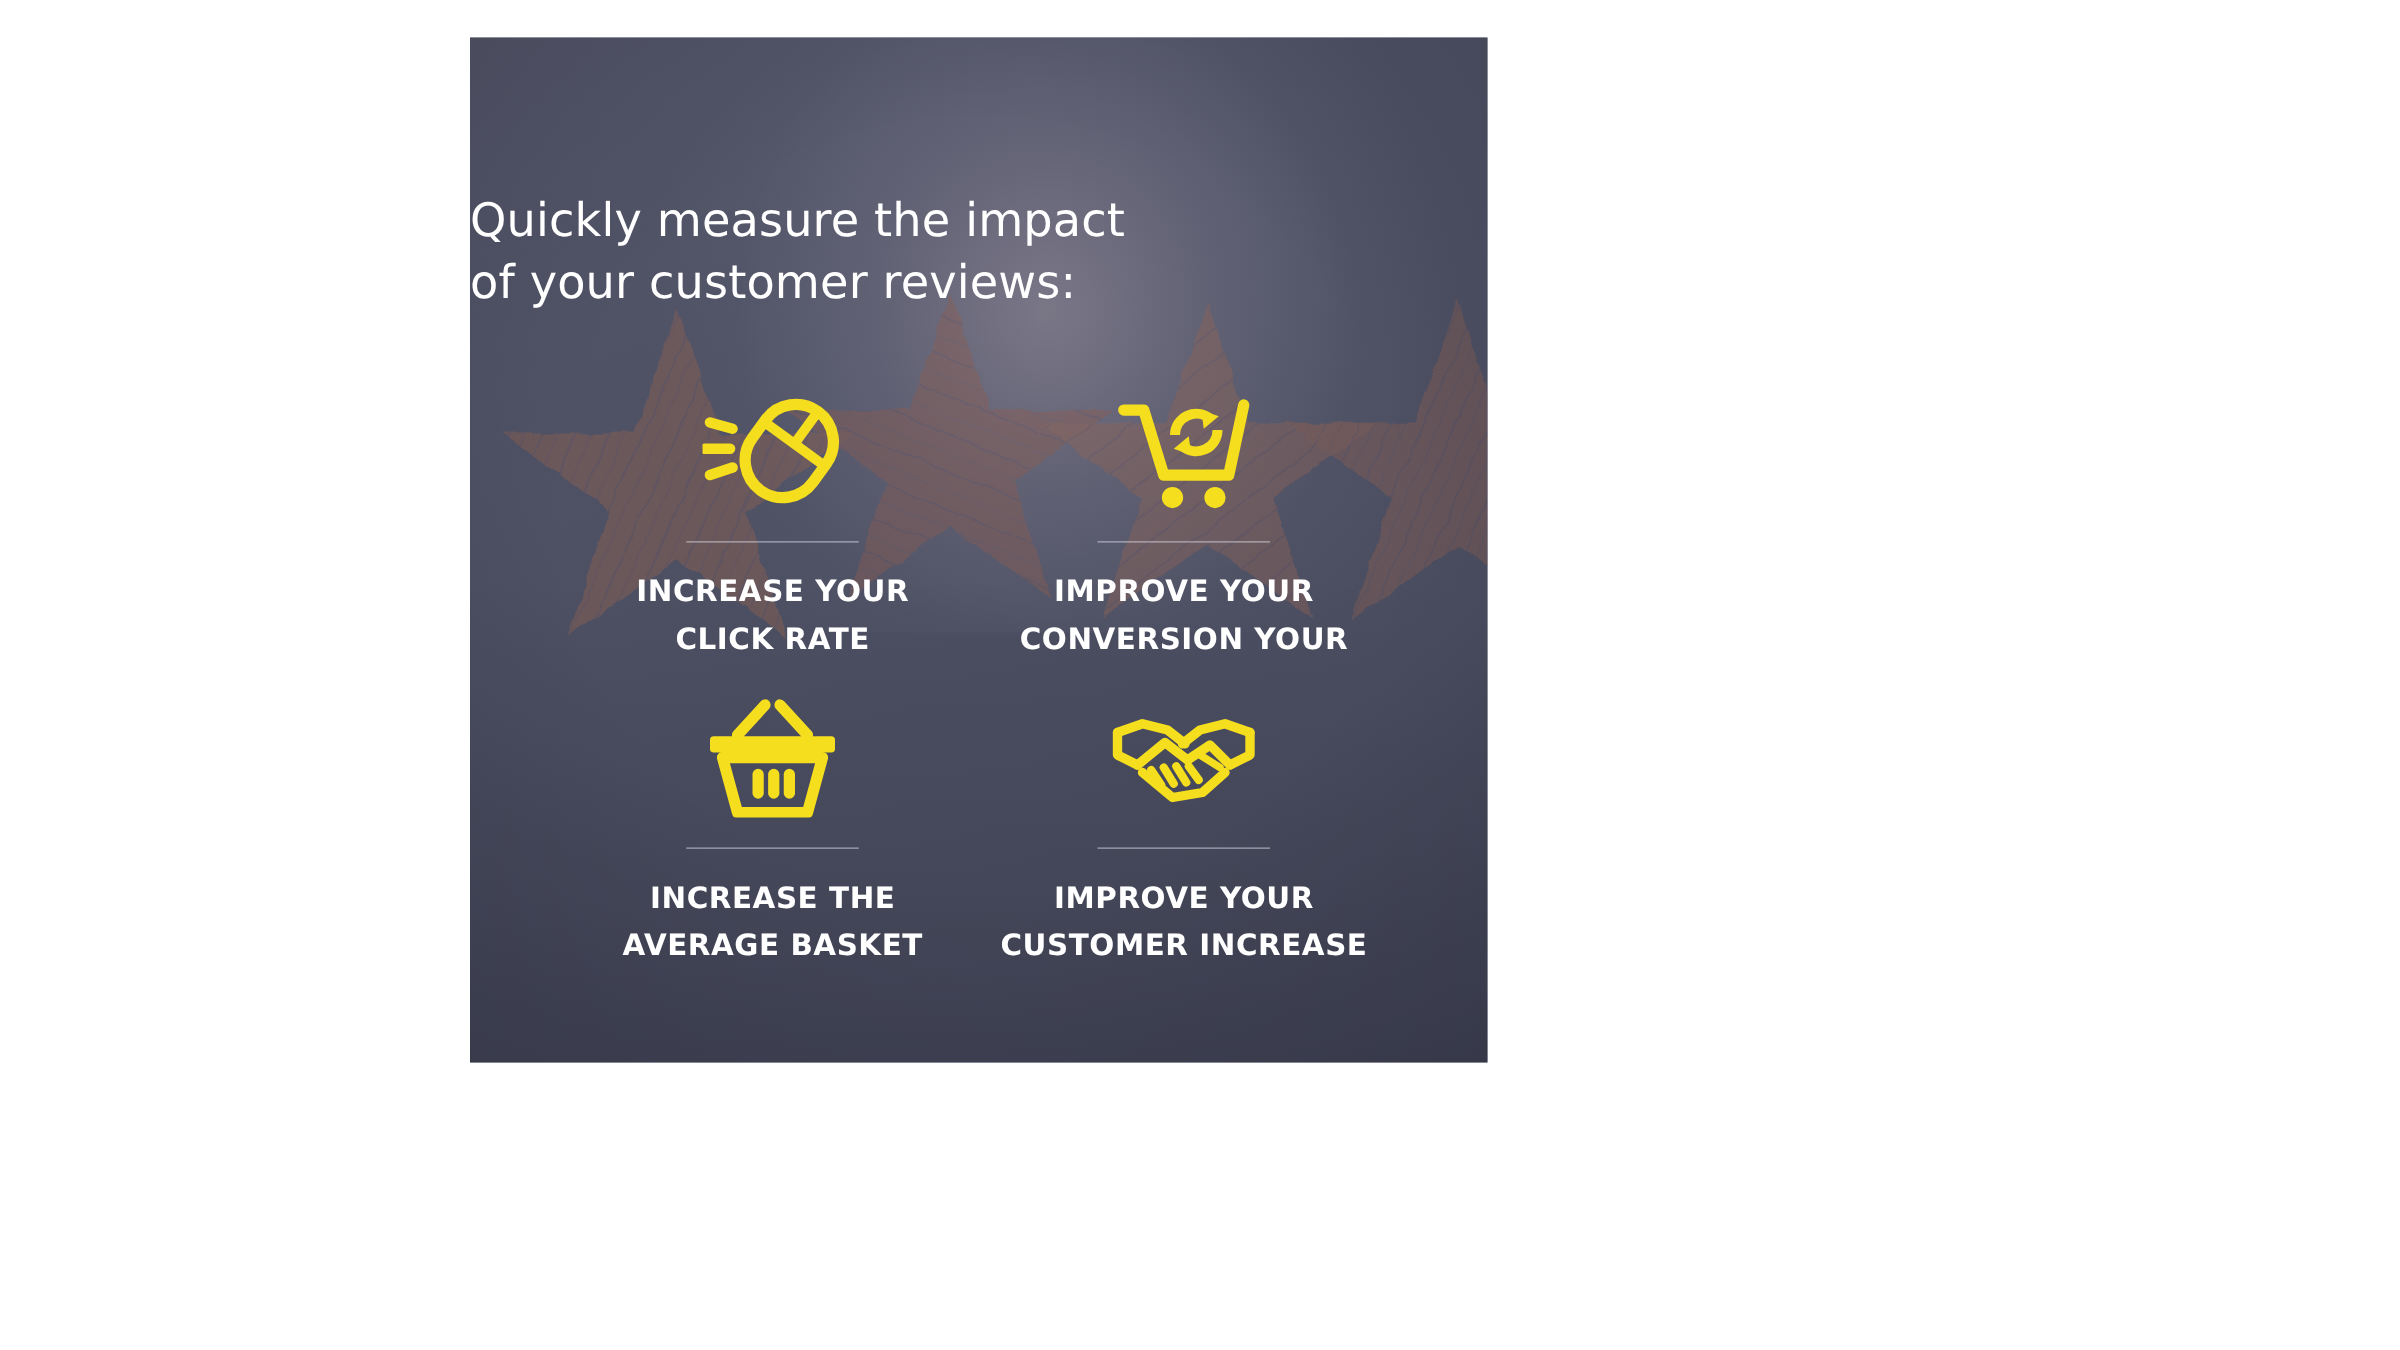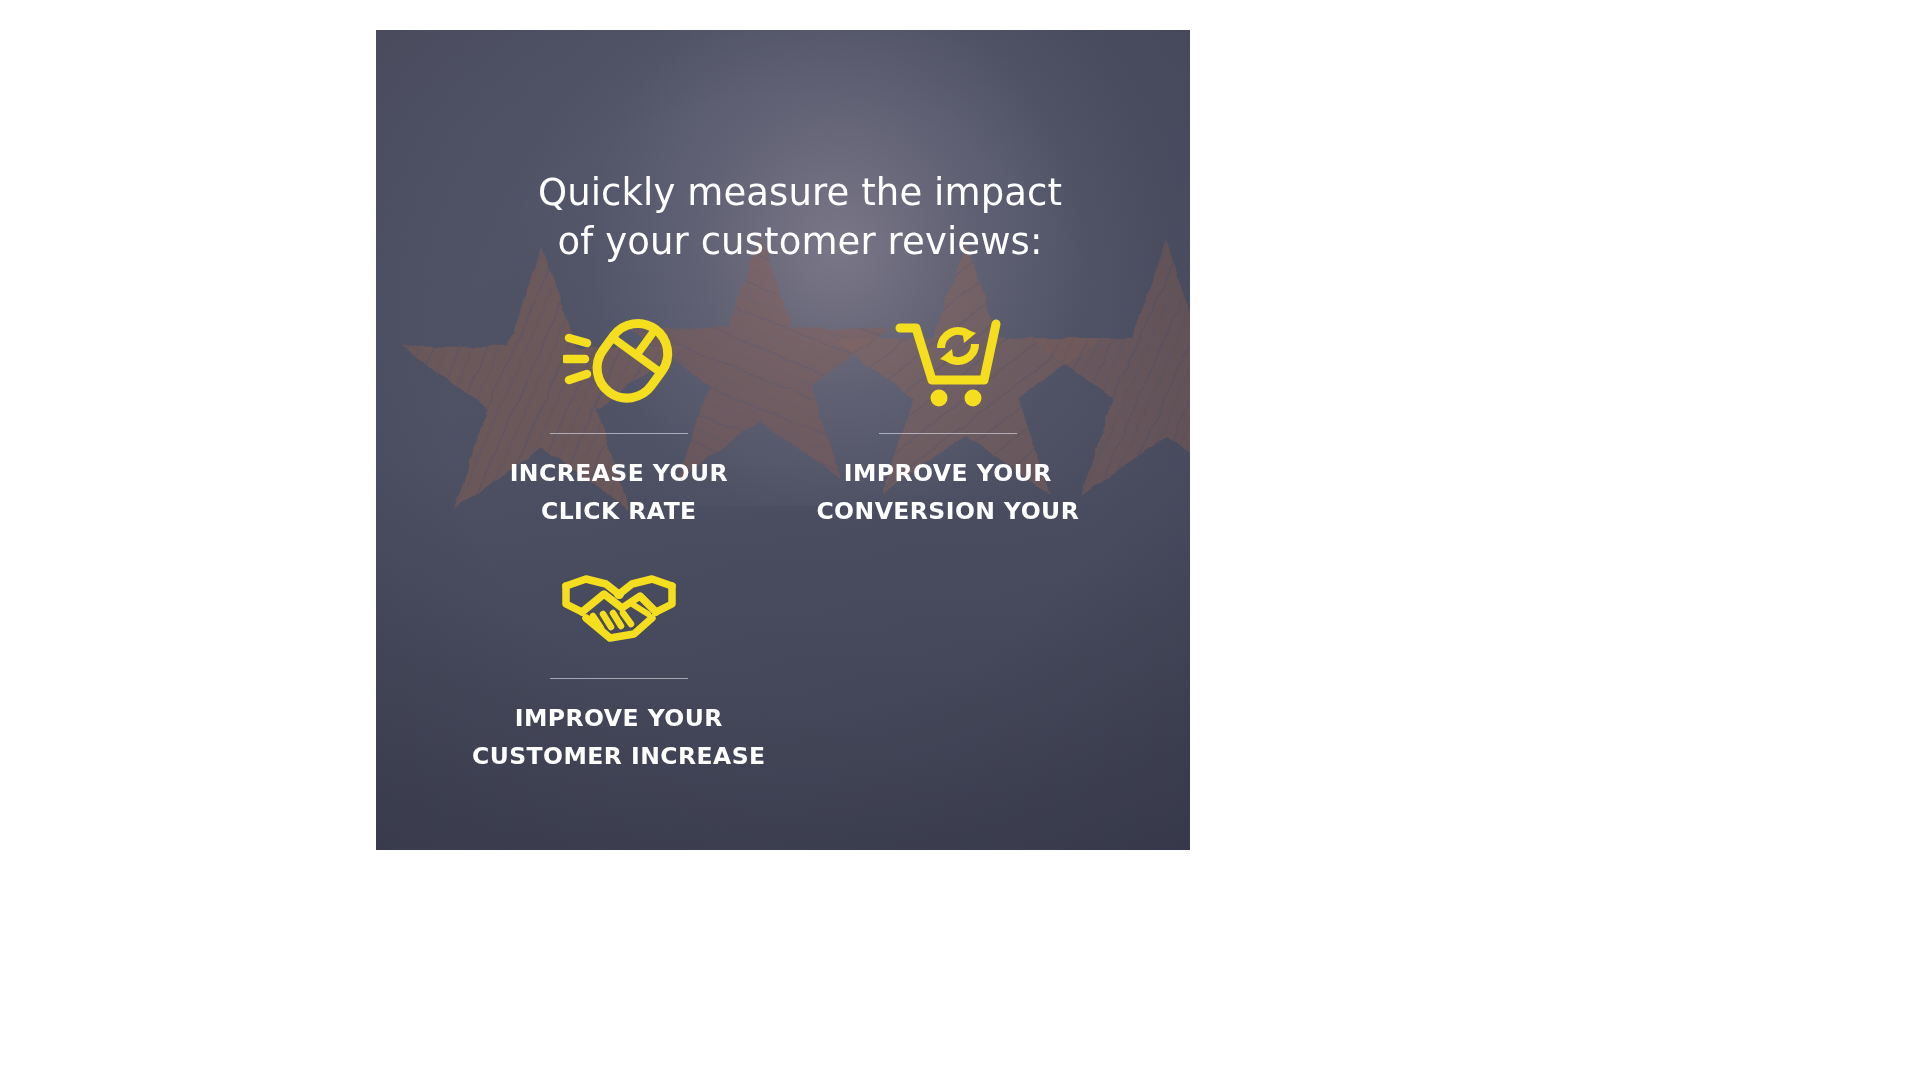--- a/index.html
+++ b/index.html
@@ -83,23 +83,23 @@
     height: 330px;
     opacity: 0.62;
     pointer-events: none;
   }
   .stars-layer svg { display: block; }
 
   
   .heading {
     position: absolute;
     left: 0;
-    top: 138px;
+    top: 122px;
     width: 848px;
-    text-align: center;
+    text-align: left;
     color: #ffffff;
     font-family: "DejaVu Sans", "Liberation Sans", sans-serif;
     font-weight: 400;
     font-size: 37px;
     line-height: 49px;
     letter-spacing: 0.1px;
     z-index: 5;
   }
   .heading .ln { display: block; white-space: nowrap; }
 
@@ -263,20 +263,44 @@
             </g>
           </svg>
         </div>
         <div class="divider"></div>
         <div class="cell-label">
           <span class="ln">IMPROVE YOUR</span>
           <span class="ln">CONVERSION YOUR</span>
         </div>
       </div>
 
+      <div class="cell row2">
+        <div class="icon-wrap">
+          <svg width="112" height="96" viewBox="0 0 112 96" xmlns="http://www.w3.org/2000/svg">
+
+            <g stroke="#f5de1e" stroke-width="9" stroke-linecap="round" fill="none">
+              <line x1="28" y1="30" x2="50" y2="6"></line>
+              <line x1="84" y1="30" x2="62" y2="6"></line>
+            </g>
+
+            <rect x="6" y="31" width="100" height="13" rx="3" fill="#f5de1e"></rect>
+
+            <path d="M 16 48 L 96 48 L 84 92 L 28 92 Z" fill="none" stroke="#f5de1e" stroke-width="9" stroke-linejoin="round"></path>
+
+            <rect x="40" y="57" width="9" height="24" rx="4.5" fill="#f5de1e"></rect>
+            <rect x="52.5" y="57" width="9" height="24" rx="4.5" fill="#f5de1e"></rect>
+            <rect x="65" y="57" width="9" height="24" rx="4.5" fill="#f5de1e"></rect>
+          </svg>
+        </div>
+        <div class="divider"></div>
+        <div class="cell-label">
+          <span class="ln">INCREASE THE</span>
+          <span class="ln">AVERAGE BASKET</span>
+        </div>
+      </div>
 
       <div class="cell row2">
         <div class="icon-wrap">
           <svg width="118" height="84" viewBox="0 0 118 84" xmlns="http://www.w3.org/2000/svg">
             <g fill="none" stroke="#f5de1e" stroke-width="7.5" stroke-linecap="round" stroke-linejoin="round">
 
               <path d="M 6 22 L 26 15 L 46 20 L 60 31"></path>
               <path d="M 6 22 L 6 40 L 22 48"></path>
 
               <path d="M 112 22 L 92 15 L 72 20 L 58 31"></path>

